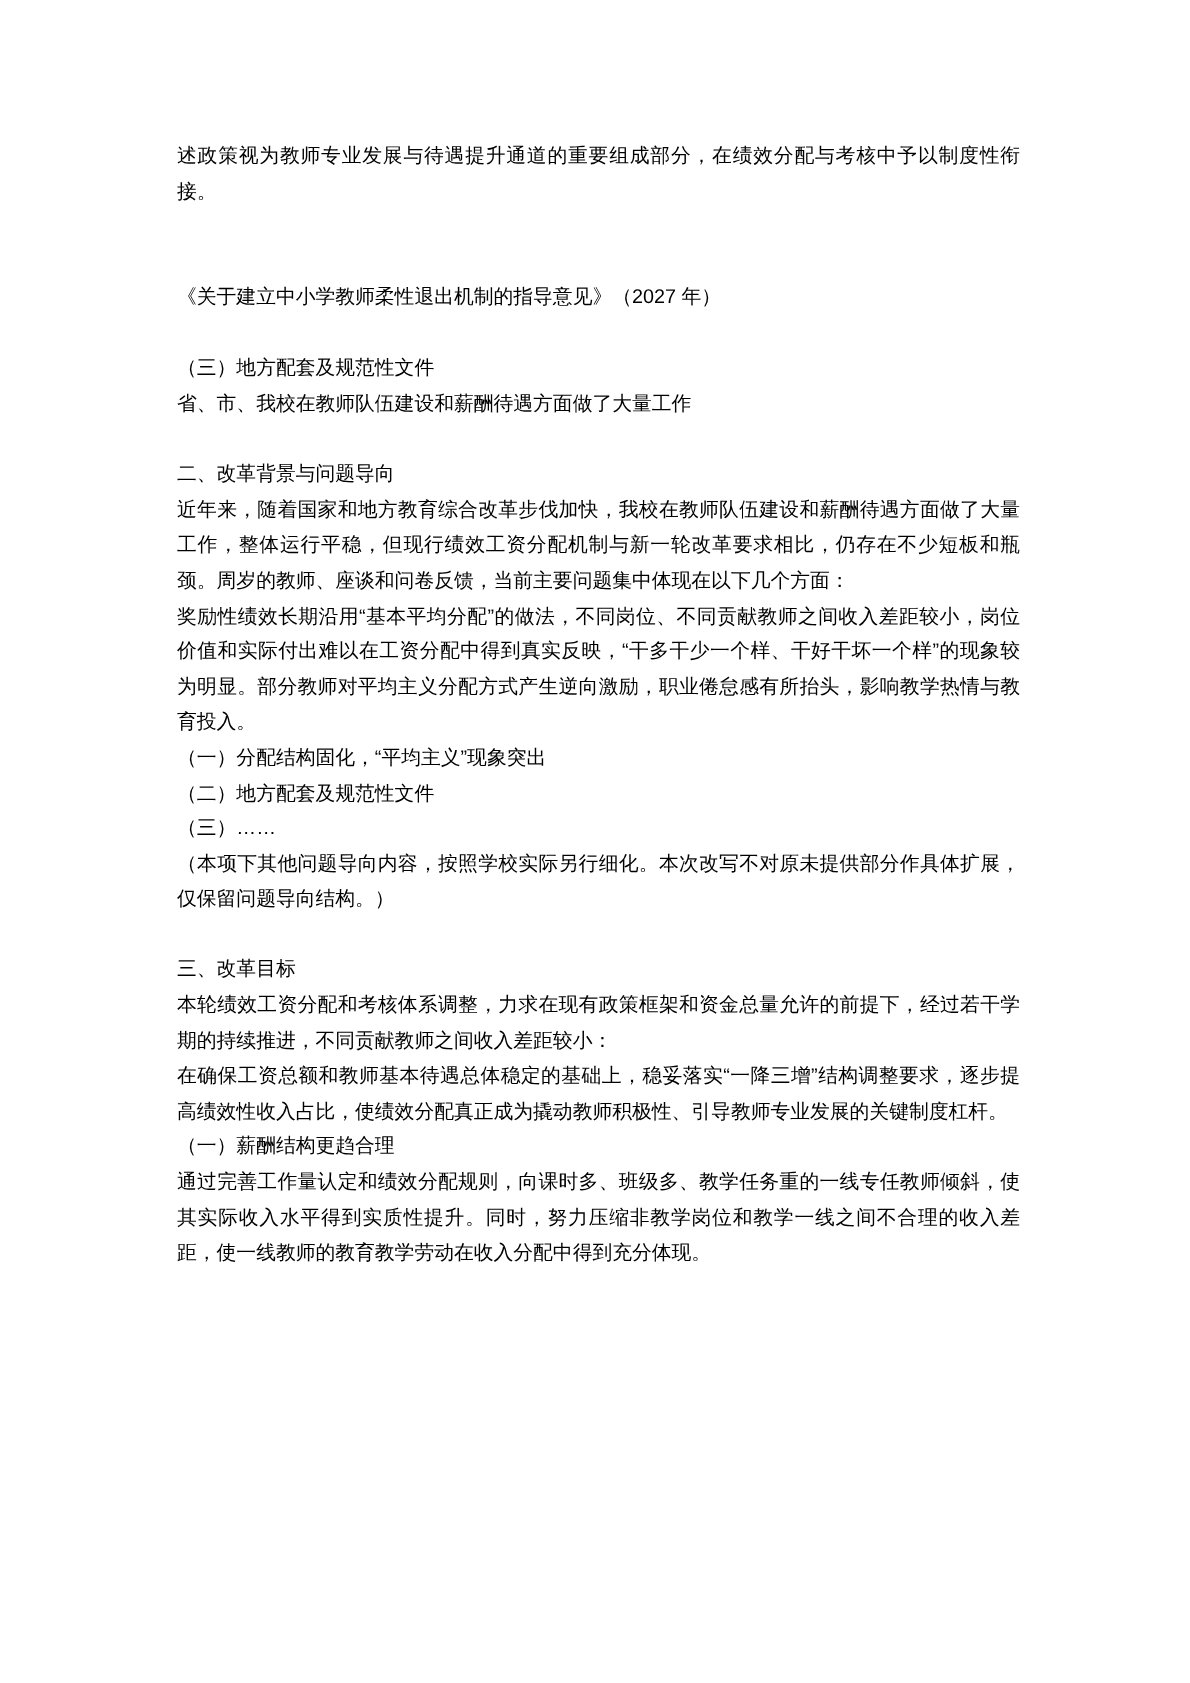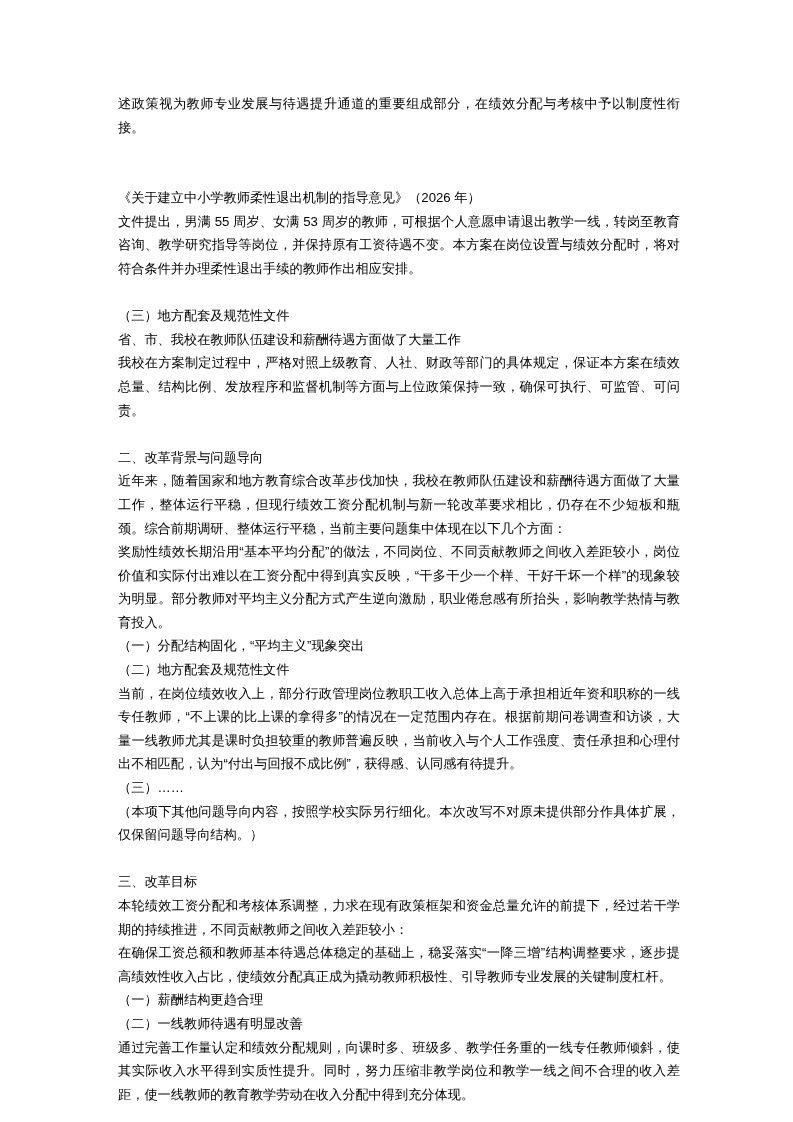--- a/index.html
+++ b/index.html
@@ -45,43 +45,39 @@
 </head>
 <body>
 
 <div class="page">
   <div class="doc-body">
 
     <p class="para">述政策视为教师专业发展与待遇提升通道的重要组成部分，在绩效分配与考核中予以制度性衔接。</p>
 
     <div class="spacer-lg"></div>
 
-    <p class="para">《关于建立中小学教师柔性退出机制的指导意见》（2026 年）</p>
-    <p class="para">文件提出，男满 55 周岁、女满 53 周岁的教师，可根据个人意愿申请退出教学一线，转岗至教育咨询、教学研究指导等岗位，并保持原有工资待遇不变。本方案在岗位设置与绩效分配时，将对符合条件并办理柔性退出手续的教师作出相应安排。</p>
+    <p class="para">《关于建立中小学教师柔性退出机制的指导意见》（2027 年）</p>
 
     <div class="spacer-md"></div>
 
     <p class="para">（三）地方配套及规范性文件</p>
     <p class="para">省、市、我校在教师队伍建设和薪酬待遇方面做了大量工作</p>
-    <p class="para">我校在方案制定过程中，严格对照上级教育、人社、财政等部门的具体规定，保证本方案在绩效总量、结构比例、发放程序和监督机制等方面与上位政策保持一致，确保可执行、可监管、可问责。</p>
 
     <div class="spacer-md"></div>
 
     <p class="para">二、改革背景与问题导向</p>
-    <p class="para">近年来，随着国家和地方教育综合改革步伐加快，我校在教师队伍建设和薪酬待遇方面做了大量工作，整体运行平稳，但现行绩效工资分配机制与新一轮改革要求相比，仍存在不少短板和瓶颈。综合前期调研、整体运行平稳，当前主要问题集中体现在以下几个方面：</p>
+    <p class="para">近年来，随着国家和地方教育综合改革步伐加快，我校在教师队伍建设和薪酬待遇方面做了大量工作，整体运行平稳，但现行绩效工资分配机制与新一轮改革要求相比，仍存在不少短板和瓶颈。周岁的教师、座谈和问卷反馈，当前主要问题集中体现在以下几个方面：</p>
     <p class="para">奖励性绩效长期沿用“基本平均分配”的做法，不同岗位、不同贡献教师之间收入差距较小，岗位价值和实际付出难以在工资分配中得到真实反映，“干多干少一个样、干好干坏一个样”的现象较为明显。部分教师对平均主义分配方式产生逆向激励，职业倦怠感有所抬头，影响教学热情与教育投入。</p>
     <p class="para">（一）分配结构固化，“平均主义”现象突出</p>
     <p class="para">（二）地方配套及规范性文件</p>
-    <p class="para">当前，在岗位绩效收入上，部分行政管理岗位教职工收入总体上高于承担相近年资和职称的一线专任教师，“不上课的比上课的拿得多”的情况在一定范围内存在。根据前期问卷调查和访谈，大量一线教师尤其是课时负担较重的教师普遍反映，当前收入与个人工作强度、责任承担和心理付出不相匹配，认为“付出与回报不成比例”，获得感、认同感有待提升。</p>
     <p class="para">（三）……</p>
     <p class="para">（本项下其他问题导向内容，按照学校实际另行细化。本次改写不对原未提供部分作具体扩展，仅保留问题导向结构。）</p>
 
     <div class="spacer-md"></div>
 
     <p class="para">三、改革目标</p>
     <p class="para">本轮绩效工资分配和考核体系调整，力求在现有政策框架和资金总量允许的前提下，经过若干学期的持续推进，不同贡献教师之间收入差距较小：</p>
     <p class="para">在确保工资总额和教师基本待遇总体稳定的基础上，稳妥落实“一降三增”结构调整要求，逐步提高绩效性收入占比，使绩效分配真正成为撬动教师积极性、引导教师专业发展的关键制度杠杆。</p>
     <p class="para">（一）薪酬结构更趋合理</p>
-    <p class="para">（二）一线教师待遇有明显改善</p>
     <p class="para">通过完善工作量认定和绩效分配规则，向课时多、班级多、教学任务重的一线专任教师倾斜，使其实际收入水平得到实质性提升。同时，努力压缩非教学岗位和教学一线之间不合理的收入差距，使一线教师的教育教学劳动在收入分配中得到充分体现。</p>
 
   </div>
 </div>
 
 </body></html>

